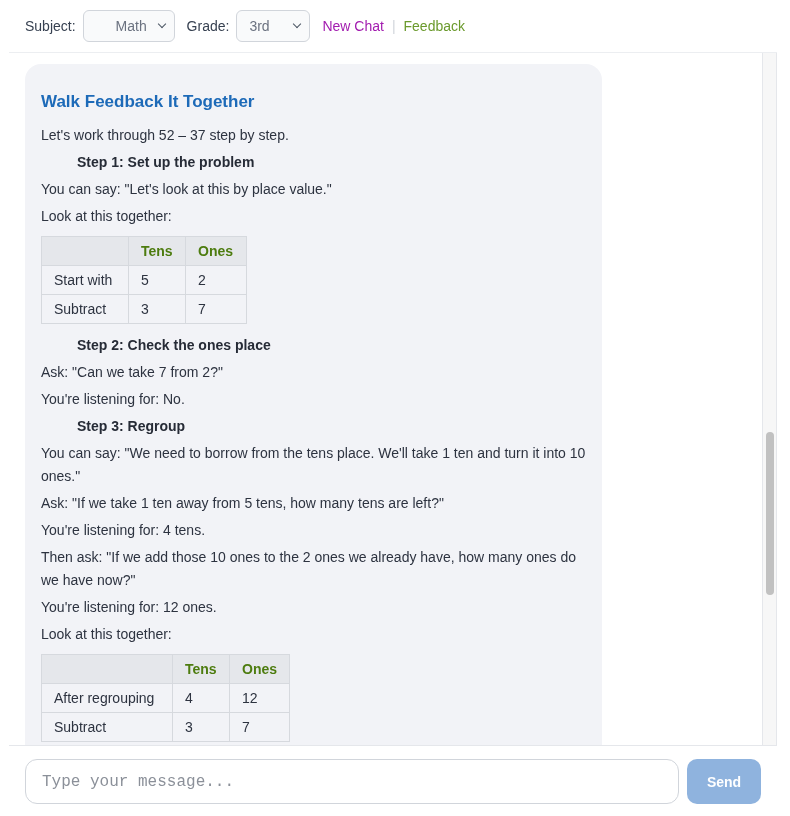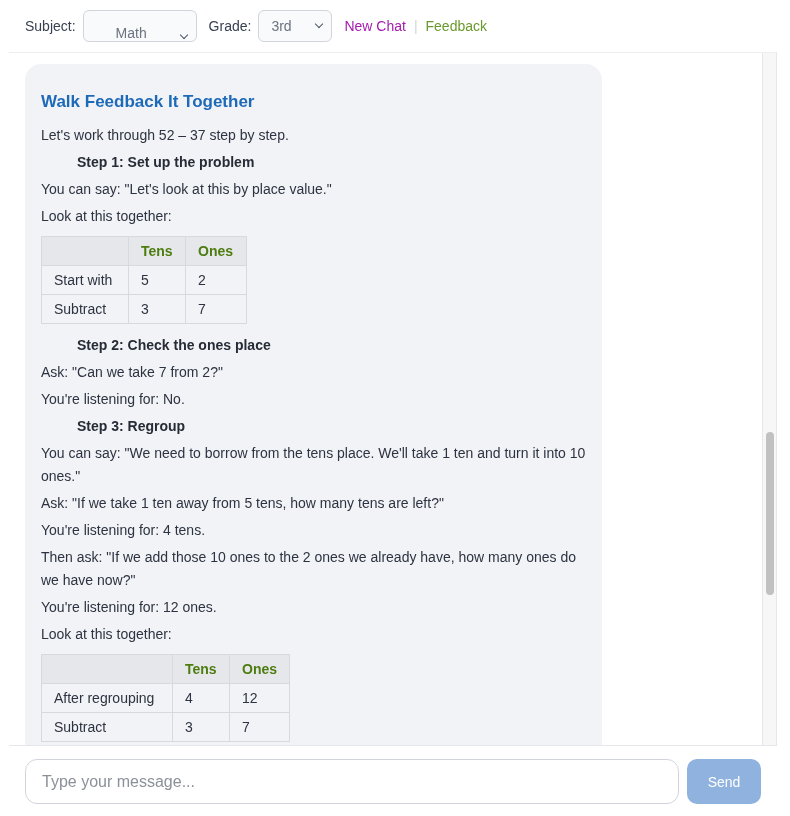--- a/index.html
+++ b/index.html
@@ -2,21 +2,21 @@
 <html><head>
 <meta charset="utf-8">
 <style>
   * { box-sizing: border-box; margin: 0; padding: 0; }
   html, body { width: 790px; height: 816px; background: #ffffff; overflow: hidden; }
   body { font-family: "Liberation Sans", "DejaVu Sans", sans-serif; color: #1f2937; position: relative; }
 
   .topbar { position: absolute; left: 0; top: 0; width: 790px; height: 52px; display: flex; align-items: center; padding-left: 25px; font-size: 14px; }
   .topbar .lbl { color: #374151; margin-right: 7px; }
   .select { height: 32px; border: 1px solid #d1d5db; border-radius: 6px; background: #f9fafb; color: #6b7280; display: flex; align-items: center; justify-content: space-between; padding: 0 8px 0 14px; font-size: 14px; margin-right: 12px; }
-  .select.subject { width: 114px; padding-left: 32px; align-items: flex-end; }
+  .select.subject { width: 92px; padding-left: 32px; }
   .select.grade { width: 74px; padding-left: 12px; }
   .chev { width: 8px; height: 8px; position: relative; }
   .chev:before { content: ""; position: absolute; left: 1px; top: -1px; width: 5px; height: 5px; border-right: 1.6px solid #4b5563; border-bottom: 1.6px solid #4b5563; transform: rotate(45deg); }
   .link-new { color: #a21caf; text-decoration: none; margin-left: 0; }
   .sep { color: #d1d5db; margin: 0 8px; }
   .link-feedback { color: #6b9a2d; text-decoration: none; }
 
   .top-divider { position: absolute; left: 9px; top: 52px; width: 768px; height: 1px; background: #eceef1; }
 
   .chat-area { position: absolute; left: 9px; top: 53px; width: 768px; height: 692px; overflow: hidden; }
@@ -34,23 +34,23 @@
   th { background: #e5e7eb; font-weight: bold; color: #4d7c0f; }
   td { background: #f2f3f7; }
   .t1 th:nth-child(1), .t1 td:nth-child(1) { width: 87px; }
   .t1 th:nth-child(2), .t1 td:nth-child(2) { width: 57px; }
   .t1 th:nth-child(3), .t1 td:nth-child(3) { width: 61px; }
   .t2 th:nth-child(1), .t2 td:nth-child(1) { width: 131px; }
   .t2 th:nth-child(2), .t2 td:nth-child(2) { width: 57px; }
   .t2 th:nth-child(3), .t2 td:nth-child(3) { width: 60px; }
 
   .bottom-divider { position: absolute; left: 9px; top: 745px; width: 768px; height: 1px; background: #e5e7eb; }
-  .composer-input { position: absolute; left: 25px; top: 759px; width: 654px; height: 45px; border: 1px solid #d1d5db; border-radius: 12px; background: #ffffff; padding: 0 16px; font-size: 16px; color: #8b5cf6; font-family: Liberation Sans, sans-serif; outline: none; }
+  .composer-input { position: absolute; left: 25px; top: 759px; width: 654px; height: 45px; border: 1px solid #d1d5db; border-radius: 12px; background: #ffffff; padding: 0 16px; font-size: 16px; color: #8b5cf6; font-family: Liberation Mono, monospace; outline: none; }
   .composer-input::placeholder { color: #8b9099; }
-  .send-btn { position: absolute; left: 687px; top: 759px; width: 74px; height: 45px; border: none; border-radius: 10px; background: #8fb3de; color: #ffffff; font-size: 14px; font-weight: normal; font-family: "Liberation Sans", sans-serif; }
+  .send-btn { position: absolute; left: 687px; top: 759px; width: 74px; height: 45px; border: none; border-radius: 10px; background: #8fb3de; color: #ffffff; font-size: 14px; font-weight: bold; font-family: "Liberation Sans", sans-serif; }
 </style>
 </head>
 <body>
 
 <div class="topbar">
   <span class="lbl">Subject:</span>
   <div class="select subject">
     <span>Math</span>
     <span class="chev"></span>
   </div>

